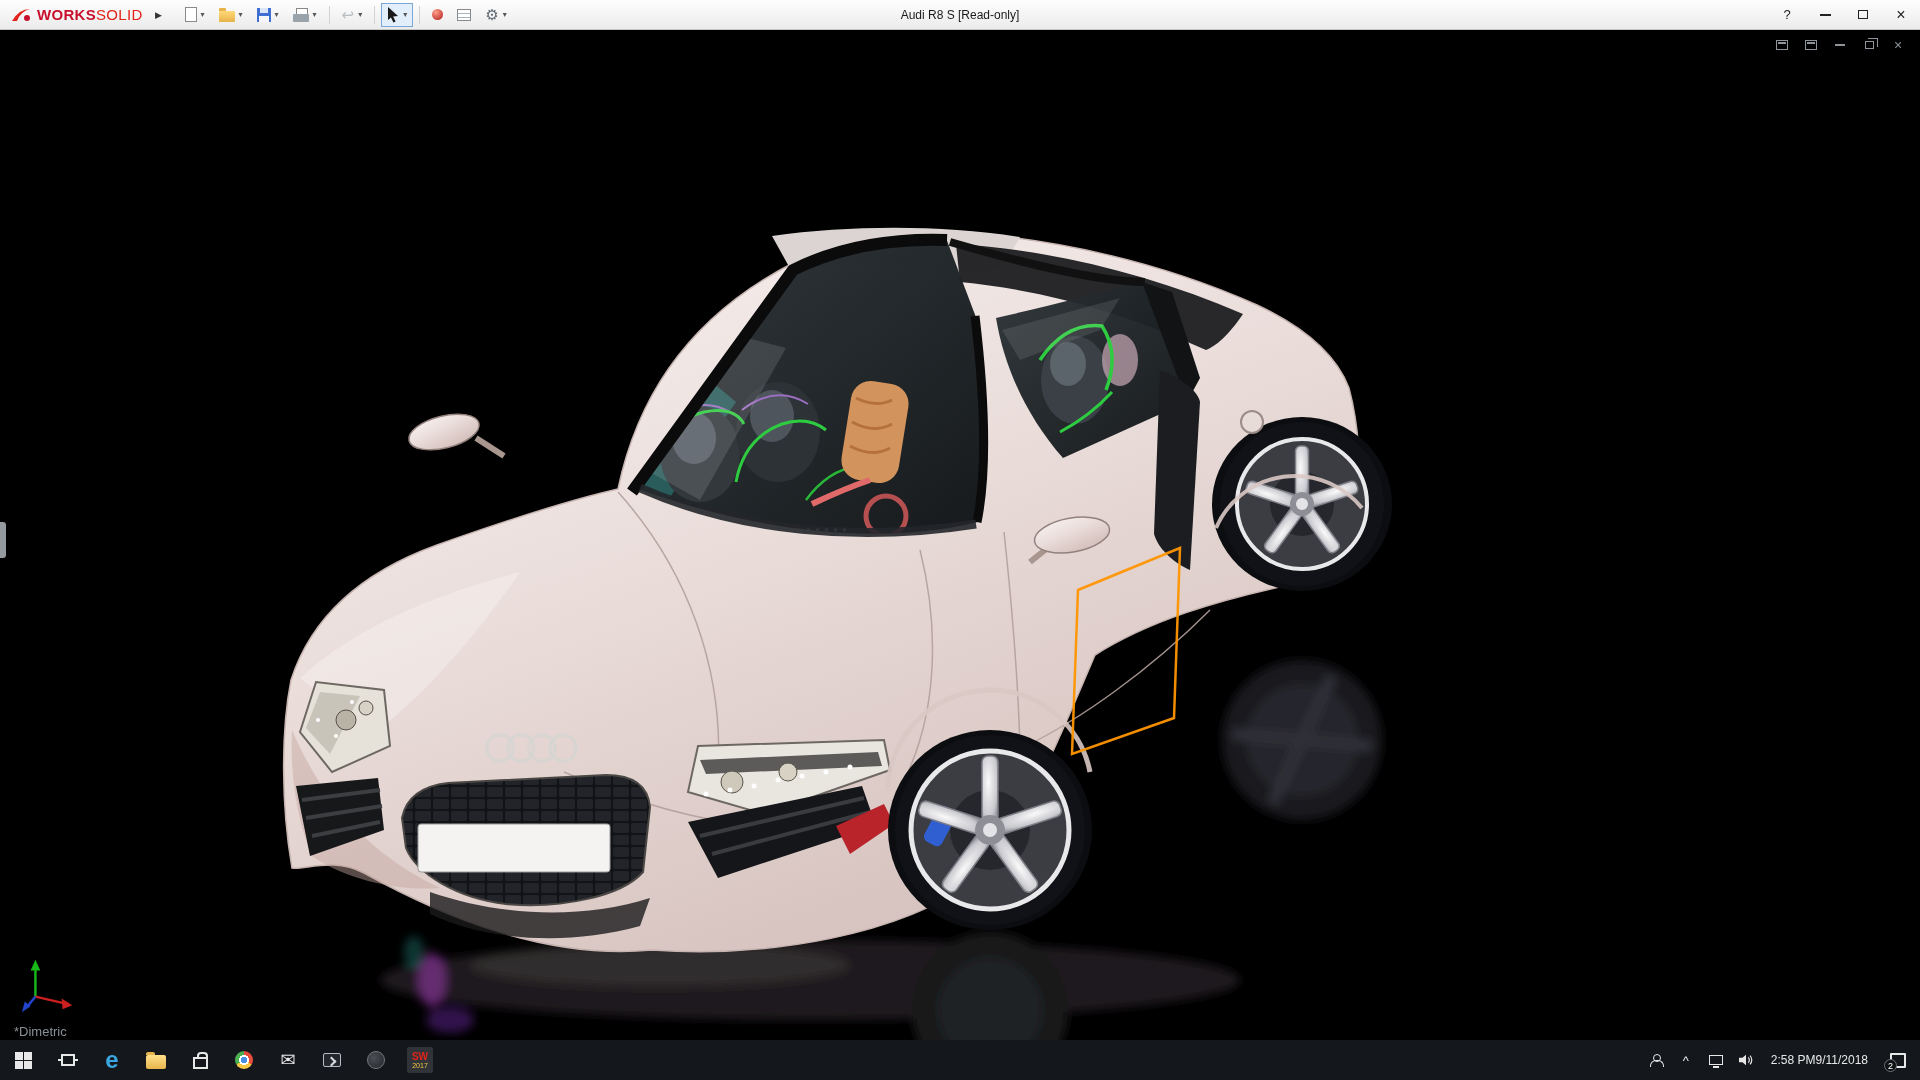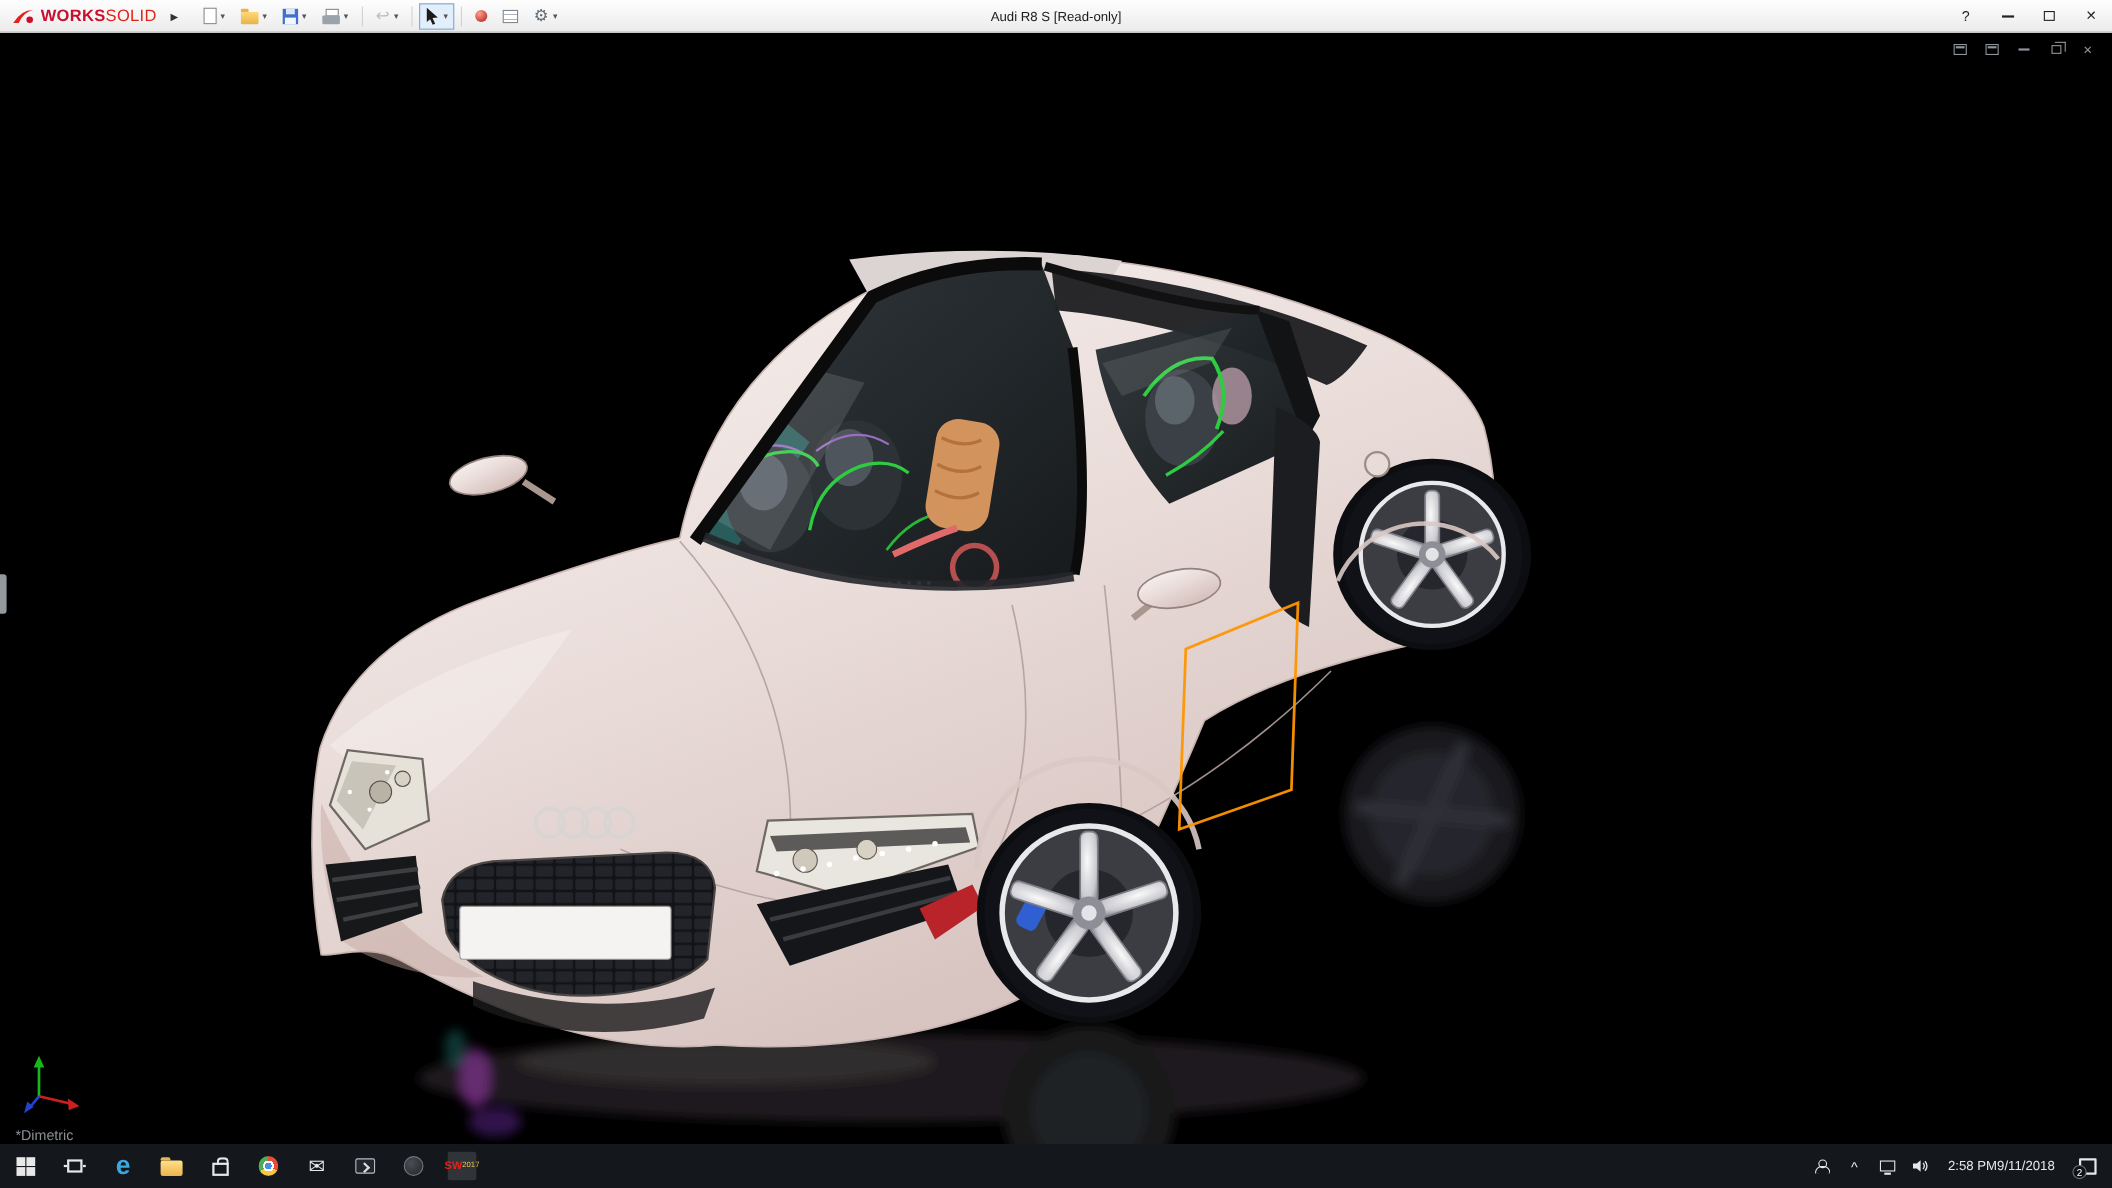--- a/index.html
+++ b/index.html
@@ -84,21 +84,21 @@
   .ic-ring { width:18px; height:18px; border-radius:50%;
     background:radial-gradient(circle at center,#4a90e2 0 3px,#fff 3px 5px,rgba(0,0,0,0) 5px),
       conic-gradient(#e84c3d 0 33%,#f7c744 33% 66%,#4caf50 66% 100%); }
   .glyph-mail { font-size:18px; color:#e8e8e8; line-height:1; }
   .ic-term { width:18px; height:14px; background:#23262b; border:1px solid #b8bcc2; border-radius:2px; position:relative; }
   .ic-term:before { content:""; position:absolute; top:4px; left:4px; width:5px; height:5px;
     border-left:2px solid #d8dce2; border-bottom:2px solid #d8dce2; transform:rotate(225deg); }
   .ic-circleapp { width:18px; height:18px; border-radius:50%; border:1px solid #777;
     background:radial-gradient(circle at 35% 35%, #4a4e55, #23262b); }
   .ic-sw { width:26px; height:26px; background:#303338; border-radius:2px; display:flex;
-    align-items:center; justify-content:center; }
+    flex-direction:column; align-items:center; justify-content:center; }
   .ic-sw .sw { color:#e2231a; font-weight:bold; font-size:10px; line-height:11px; }
   .ic-sw .yr { color:#f2c744; font-size:7px; line-height:8px; }
 
   .tray { margin-left:auto; display:flex; align-items:center; gap:4px; padding-right:4px; }
   .tray-btn { background:transparent; border:none; color:#e8e8e8; display:flex; align-items:center;
     justify-content:center; width:26px; height:40px; cursor:default; }
   .glyph-chevron { font-size:13px; }
   .ic-person { width:12px; height:12px; position:relative; }
   .ic-person:before { content:""; position:absolute; top:0; left:3px; width:6px; height:6px; border:1.5px solid #e8e8e8; border-radius:50%; }
   .ic-person:after { content:""; position:absolute; bottom:-1px; left:0; width:12px; height:6px;

